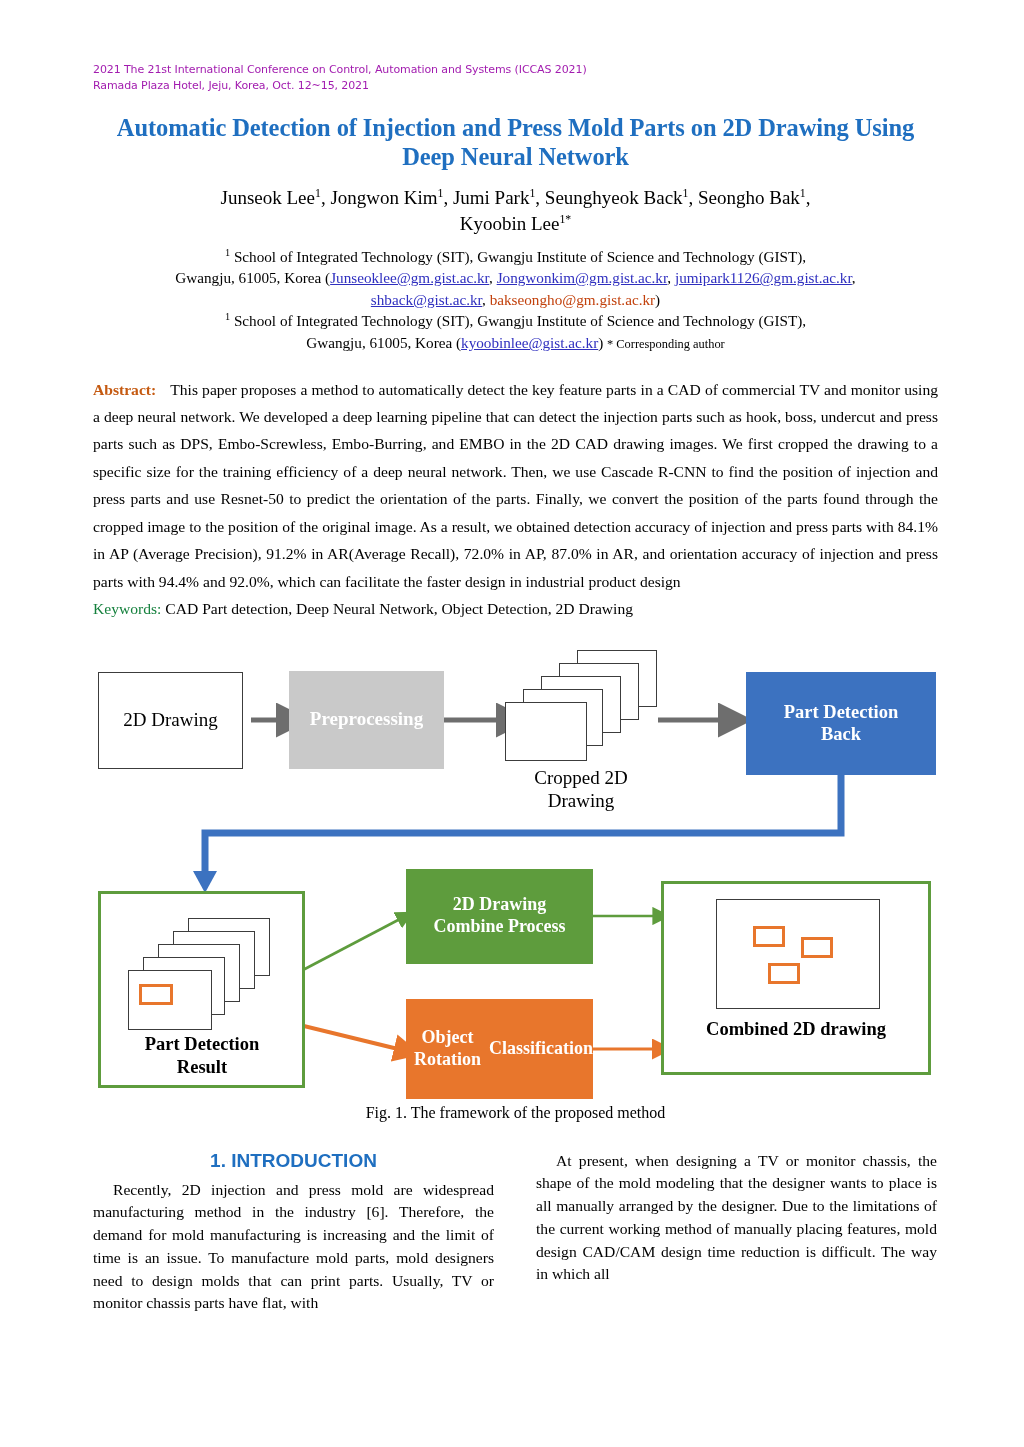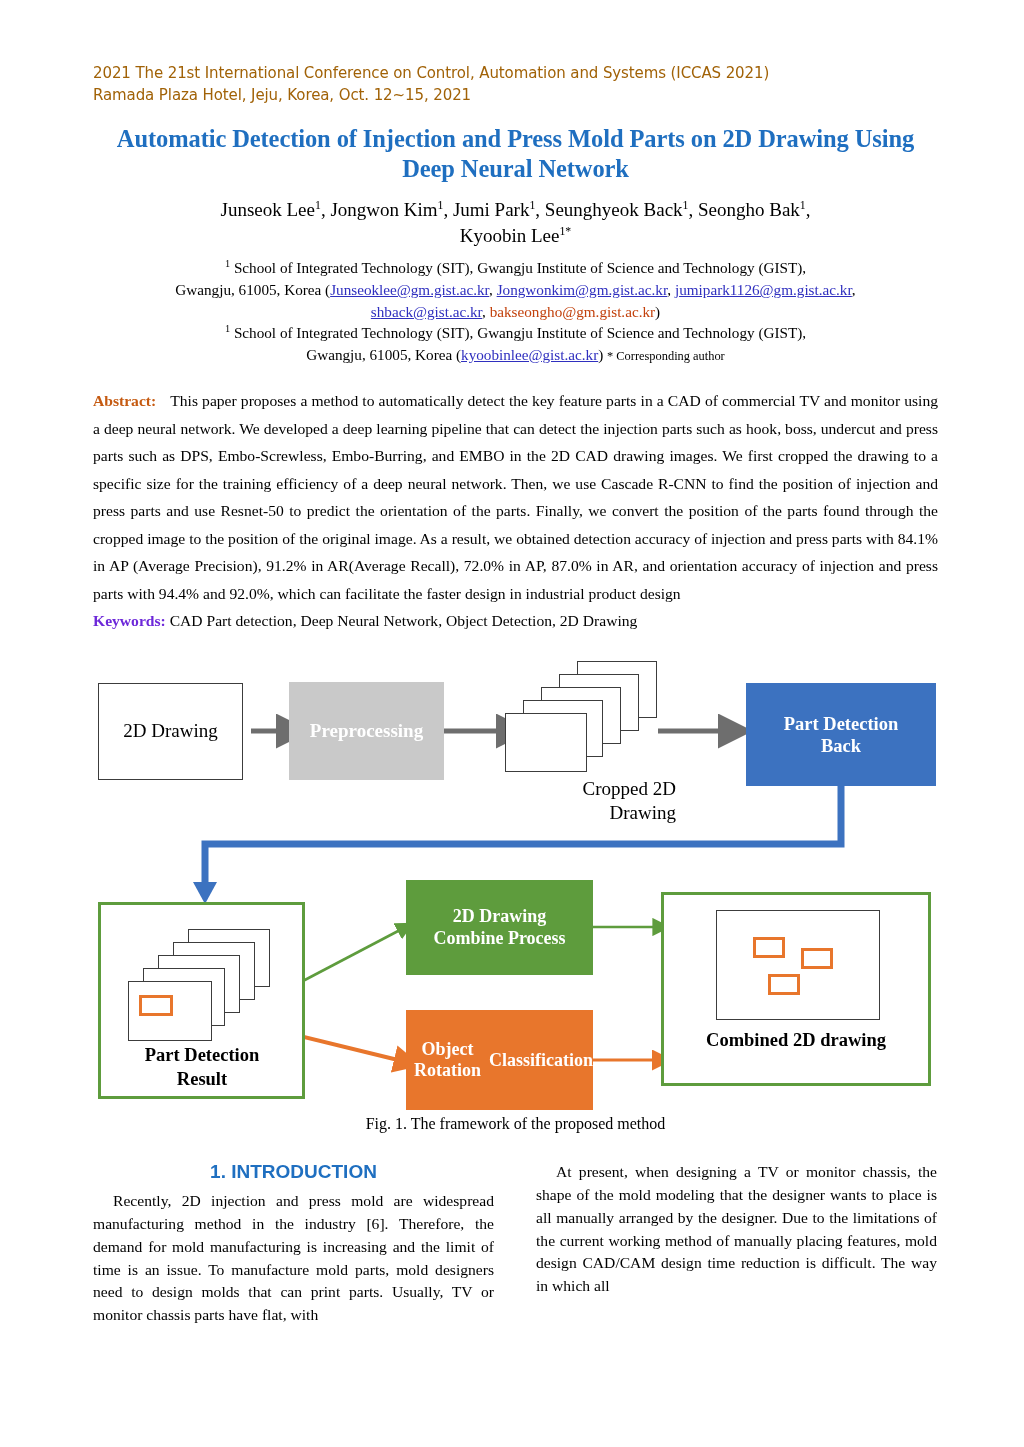--- a/index.html
+++ b/index.html
@@ -25,23 +25,23 @@
   .content {
     position: absolute;
     left: 93px;
     top: 62px;
     width: 845px;
   }
 
   
   .conf-header {
     font-family: "DejaVu Sans", sans-serif;
-    font-size: 15px;
+    font-size: 11px;
     line-height: 1.48;
-    color: #a16207;
+    color: #a21caf;
     letter-spacing: -0.1px;
   }
   .conf-header div { white-space: nowrap; }
 
   
   .paper-title {
     margin-top: 18px;
     text-align: center;
     color: #1F6FC0;
     font-family: "Liberation Serif", serif;
@@ -84,21 +84,21 @@
   }
   .abs-label {
     font-weight: bold;
     color: #C55A11;
   }
   .abs-gap { display: inline-block; width: 14px; }
   .keywords {
     font-size: 15.6px;
     line-height: 1.76;
   }
-  .kw-label { font-weight: bold; color: #6d28d9; }
+  .kw-label { font-weight: normal; color: #15803d; }
 
   
   .figure-wrap {
     position: relative;
     margin-top: 18px;
     width: 845px;
     height: 455px;
   }
   .fig-canvas {
     position: absolute;
@@ -273,21 +273,21 @@
         <span class="lbl">Preprocessing</span>
       </div>
 
       <div>
         <div class="stack-sheet" style="left:484px; top:9px; width:80px; height:57px;"></div>
         <div class="stack-sheet" style="left:466px; top:22px; width:80px; height:57px;"></div>
         <div class="stack-sheet" style="left:448px; top:35px; width:80px; height:57px;"></div>
         <div class="stack-sheet" style="left:430px; top:48px; width:80px; height:57px;"></div>
         <div class="stack-sheet" style="left:412px; top:61px; width:82px; height:59px;"></div>
       </div>
-      <div class="plain-label" style="left:393px; top:125px; width:190px;text-align:right;">
+      <div class="plain-label" style="left:393px; top:125px; width:190px;">
         <div class="lbl-serif">Cropped 2D</div>
         <div class="lbl-serif">Drawing</div>
       </div>
 
       <div class="fbox box-blue" style="left:653px; top:31px; width:190px; height:103px; flex-direction:column;">
         <span class="lbl">Part Detection</span>
         <span class="lbl">Back</span>
       </div>
 
       <div class="fbox outline-green" style="left:5px; top:250px; width:207px; height:197px;"></div>

